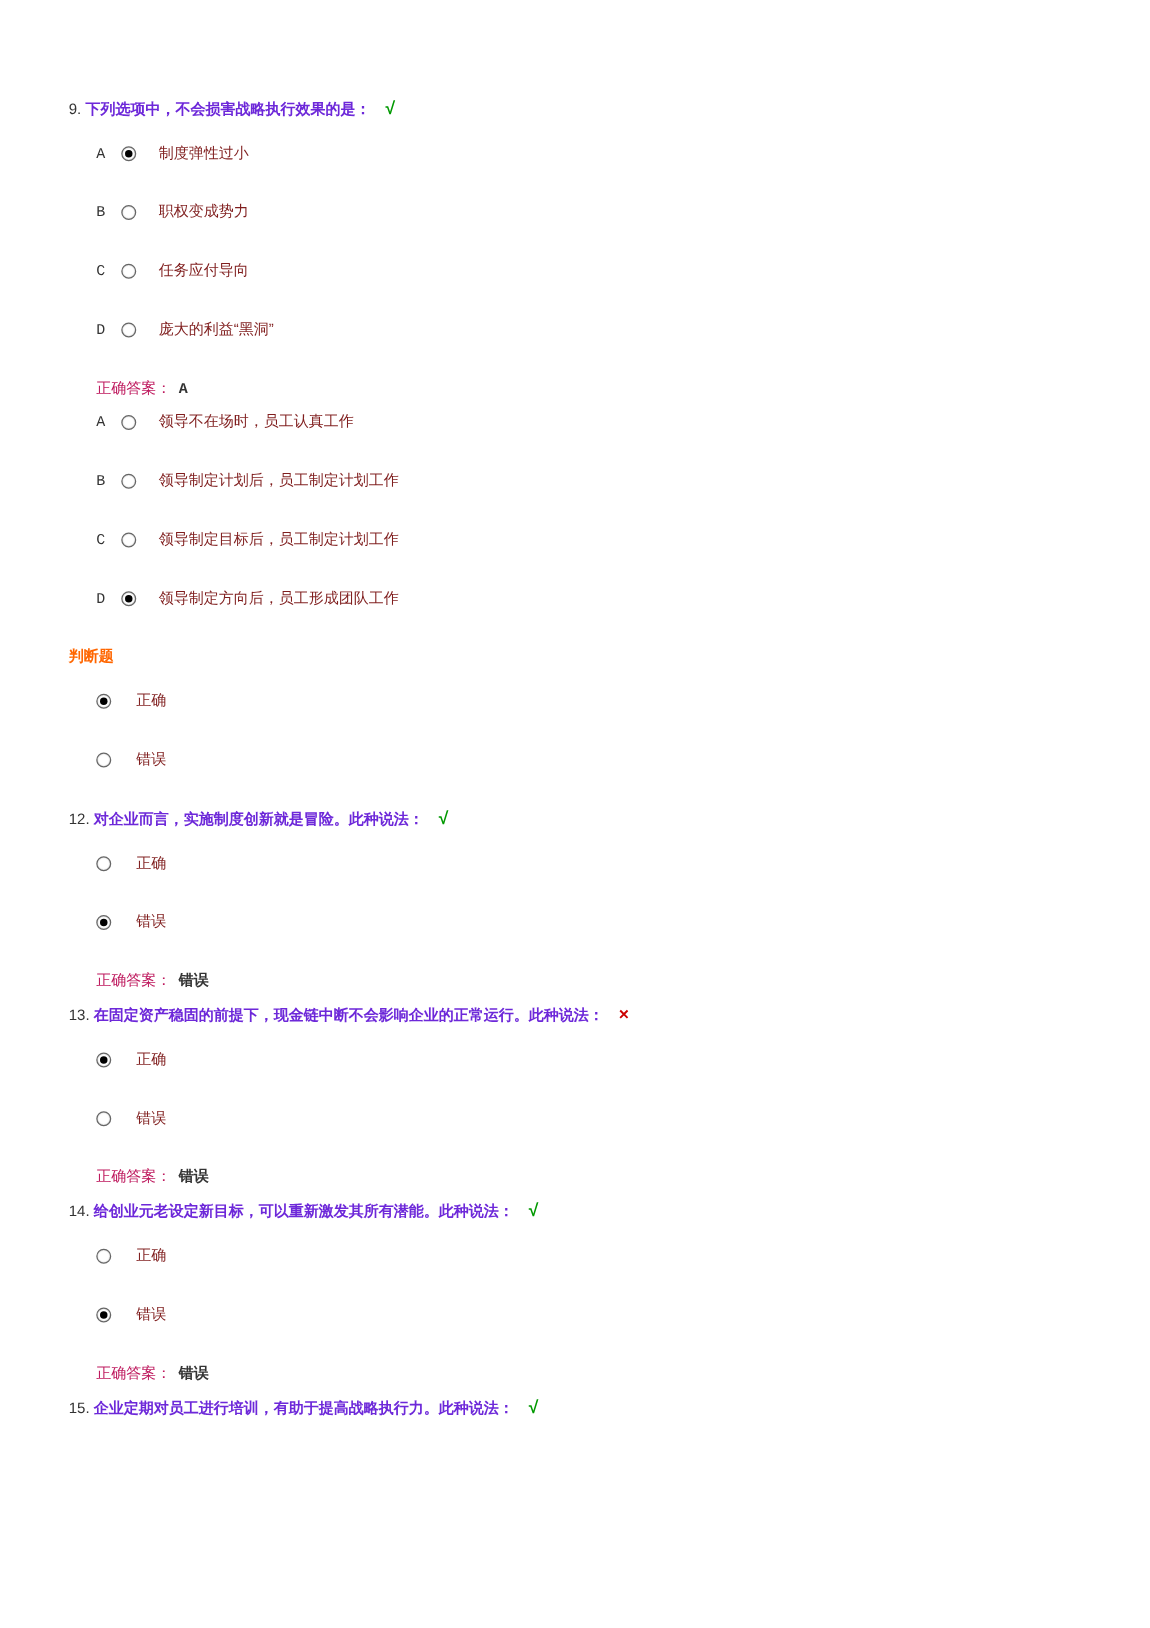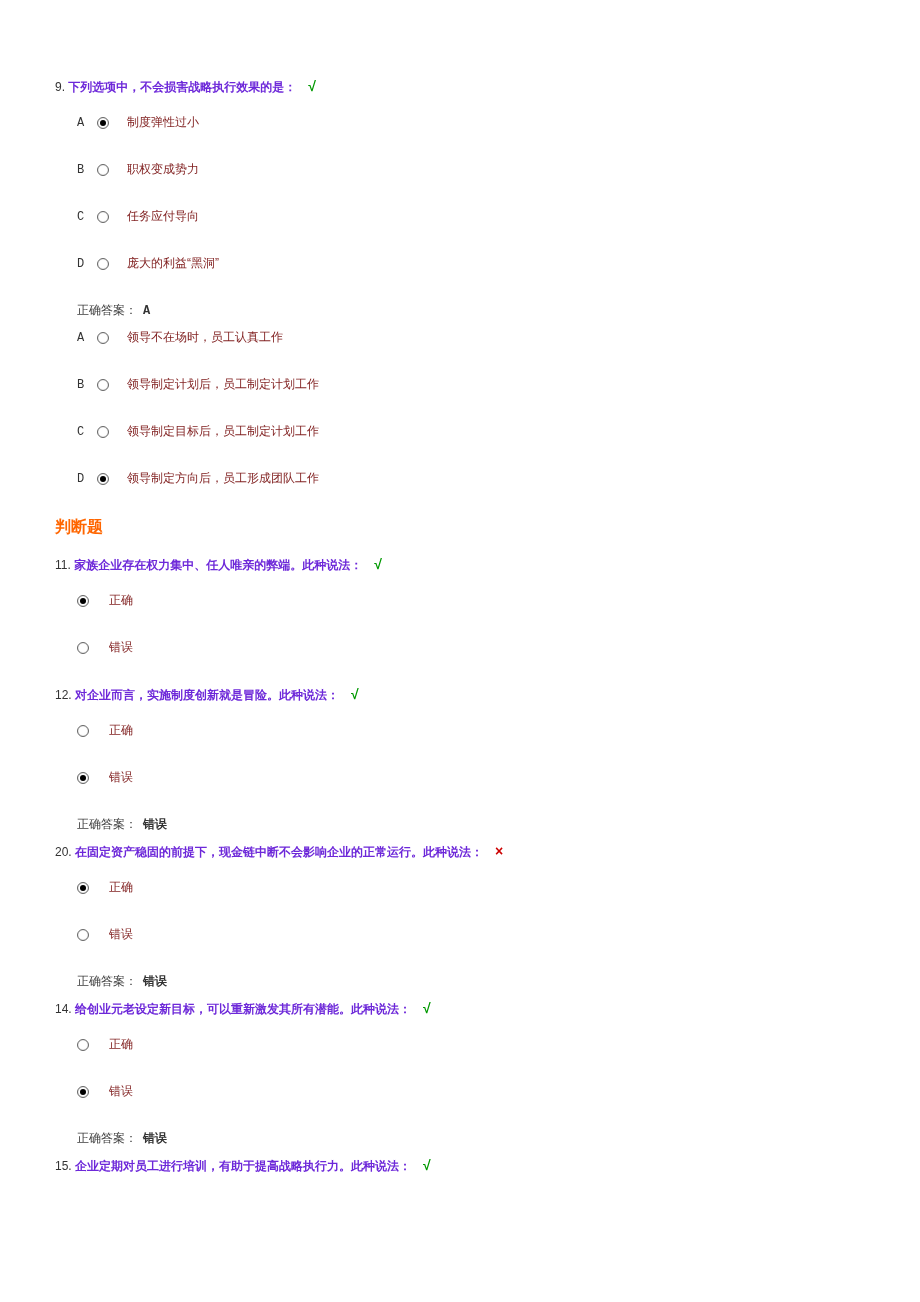--- a/index.html
+++ b/index.html
@@ -24,23 +24,23 @@
     display:inline-block;margin:0 18px 0 6px;position:relative;
     box-shadow:inset 0 0 1px rgba(0,0,0,.4);
     flex:0 0 auto;box-sizing:border-box;
   }
   .radio.selected::after{
     content:"";position:absolute;left:2px;top:2px;width:6px;height:6px;
     border-radius:50%;background:#000;
   }
   .opt-text{color:#7f1d1d;}
   .answer-line{margin:0 0 10px 22px;color:#555;}
-  .answer-label{color:#404040;}
+  .answer-label{color:#be185d;}
   .answer-val{font-weight:bold;color:#333;margin-left:6px;font-family:"Courier New","SimSun",monospace;}
-  .section-title{color:#ff6600;font-weight:bold;margin:4px 0 18px 0;font-size:16px;}
+  .section-title{color:#ff6600;font-weight:bold;margin:4px 0 18px 0;font-size:12px;}
   .tf .option-row{margin-left:22px;}
   .tf .radio{margin-left:0;}
   .tf .opt-text{margin-left:2px;}
 </style>
 </head>
 <body>
 
 <div id="container">
     <div class="question ">
       <div class="q-header"><span class="q-num">9.</span> <span class="q-text">下列选项中，不会损害战略执行效果的是：</span><span class="mark-correct">√</span></div>
@@ -83,21 +83,20 @@
         <span class="opt-text">领导制定目标后，员工制定计划工作</span>
       </div>
       <div class="option-row">
         <span class="opt-letter">D</span>
         <span class="radio selected"></span>
         <span class="opt-text">领导制定方向后，员工形成团队工作</span>
       </div>
     </div>
     <div class="section-title">判断题</div>
     <div class="question tf">
-      <div class="q-header"><span class="q-num">11.</span> <span class="q-text">家族企业存在权力集中、任人唯亲的弊端。此种说法：</span><span class="mark-correct">√</span></div>
       <div class="option-row">
         <span class="radio selected"></span>
         <span class="opt-text">正确</span>
       </div>
       <div class="option-row">
         <span class="radio"></span>
         <span class="opt-text">错误</span>
       </div>
     </div>
     <div class="question tf">
@@ -106,21 +105,21 @@
         <span class="radio"></span>
         <span class="opt-text">正确</span>
       </div>
       <div class="option-row">
         <span class="radio selected"></span>
         <span class="opt-text">错误</span>
       </div>
       <div class="answer-line"><span class="answer-label">正确答案：</span><span class="answer-val">错误</span></div>
     </div>
     <div class="question tf">
-      <div class="q-header"><span class="q-num">20.</span> <span class="q-text">在固定资产稳固的前提下，现金链中断不会影响企业的正常运行。此种说法：</span><span class="mark-wrong">×</span></div>
+      <div class="q-header"><span class="q-num">13.</span> <span class="q-text">在固定资产稳固的前提下，现金链中断不会影响企业的正常运行。此种说法：</span><span class="mark-wrong">×</span></div>
       <div class="option-row">
         <span class="radio selected"></span>
         <span class="opt-text">正确</span>
       </div>
       <div class="option-row">
         <span class="radio"></span>
         <span class="opt-text">错误</span>
       </div>
       <div class="answer-line"><span class="answer-label">正确答案：</span><span class="answer-val">错误</span></div>
     </div>

